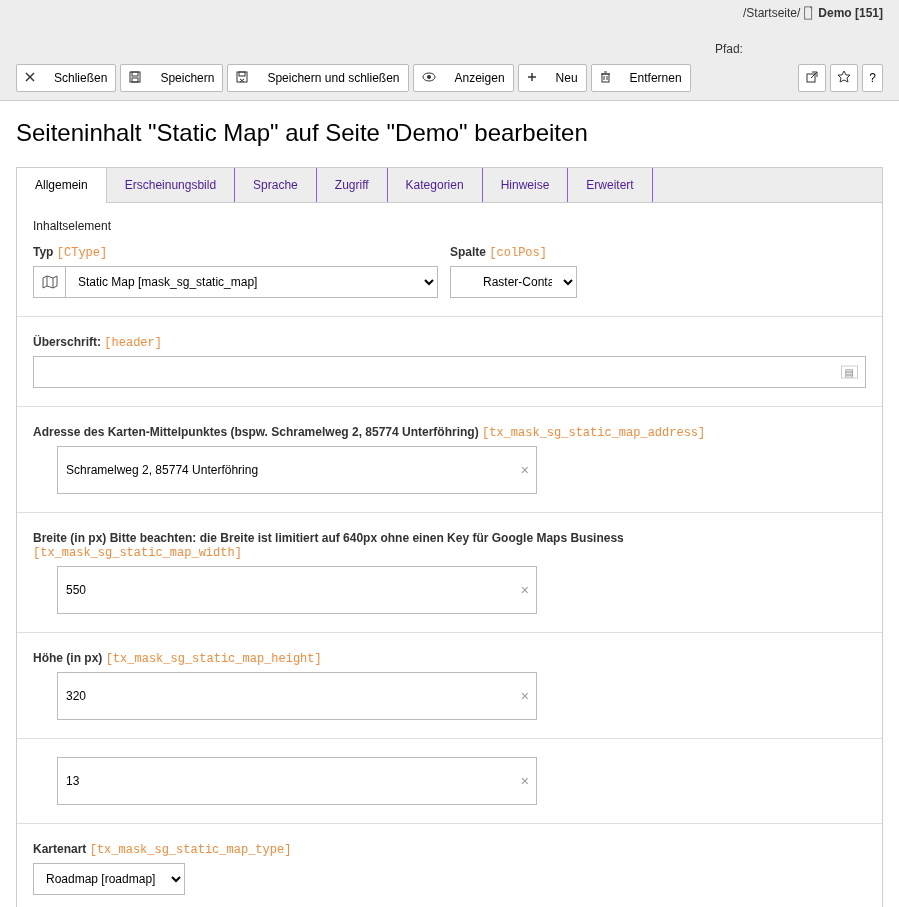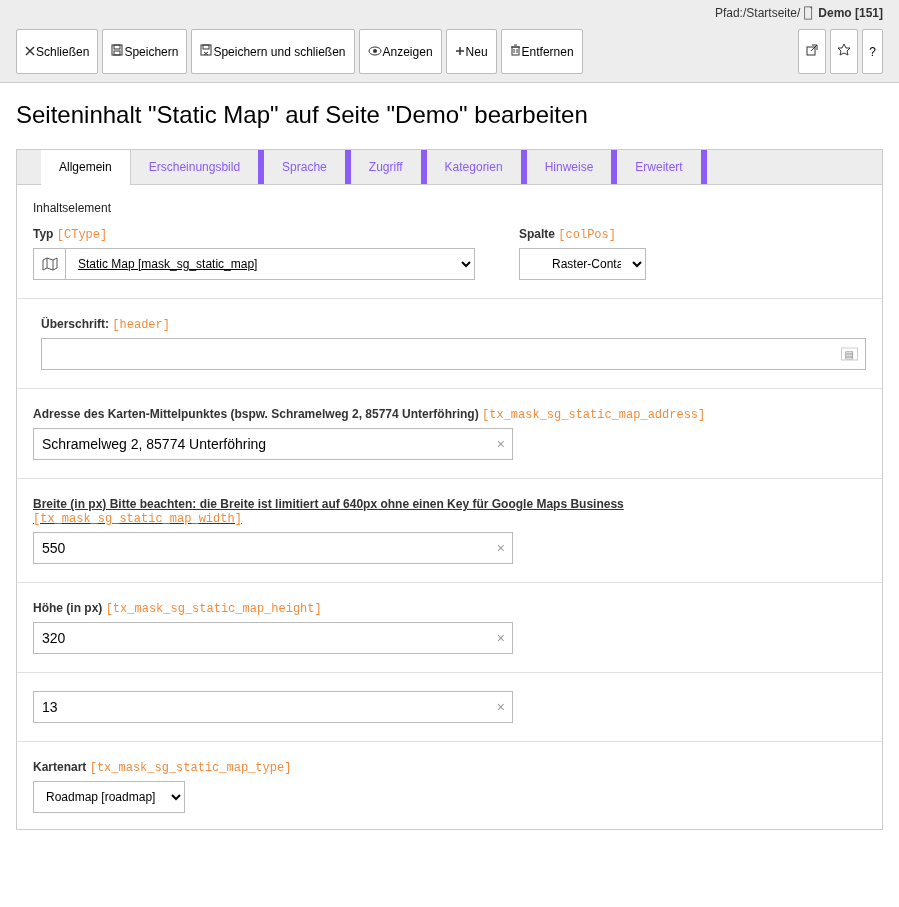--- a/index.html
+++ b/index.html
@@ -1,48 +1,48 @@
 <!DOCTYPE html>
 <html><head>
 <meta charset="utf-8">
 <style>
 * { box-sizing: border-box; margin: 0; padding: 0; }
 body { font-family: Verdana, Arial, sans-serif; font-size: 12px; background: #ededed; color: #333; }
 .topbar { display: flex; justify-content: flex-end; padding: 6px 16px 4px; font-size: 12px; }
-.topbar .path-label { font-weight: normal; }
+.topbar .path-label { font-weight: normal; margin-top: 36px; }
 .topbar .path-root { font-weight: normal; }
 .topbar .path-current { font-weight: bold; }
 .topbar svg { vertical-align: -2px; margin: 0 2px; }
 .toolbar { display: flex; padding: 4px 16px 8px; gap: 4px; align-items: center; }
 .toolbar .spacer { flex: 1; }
-.btn { display: inline-flex; align-items: center; gap: 1px; background: #fff; border: 1px solid #bbb; border-radius: 2px; padding: 4px 8px; font-size: 12px; cursor: pointer; height: 45px; font-family: inherit; }
+.btn { display: inline-flex; align-items: center; gap: 19px; background: #fff; border: 1px solid #bbb; border-radius: 2px; padding: 4px 8px; font-size: 12px; cursor: pointer; height: 28px; font-family: inherit; }
 .btn-icon { padding: 4px 6px; }
 .main { background: #fff; margin: 0; min-height: 840px; border-top: 1px solid #ccc; }
 .page-title { font-size: 24px; font-weight: normal; padding: 18px 16px 20px; color: #000; }
 .tabs-wrap { margin: 0 16px; }
-.tabs { display: flex; border: 1px solid #ccc; border-bottom: none; background: #ededed; padding-left: 24px; }
-.tab { padding: 10px 18px; cursor: pointer; font-size: 12px; color: #8b5cf6; border-right: 6px solid #8b5cf6; }
+.tabs { display: flex; border: 1px solid #ccc; border-bottom: none; background: #ededed; }
+.tab { padding: 10px 18px; cursor: pointer; font-size: 12px; color: #4c1d95; border-right: 1px solid #8b5cf6; }
 .tab.active { background: #fff; border-right: 1px solid #ccc; color: #000; position: relative; }
 .tab.active::after { content: ''; position: absolute; bottom: -1px; left: 0; right: 0; height: 1px; background: #fff; }
 .panel { border: 1px solid #ccc; background: #fff; padding: 16px; }
 .subhead { font-size: 12px; font-weight: normal; margin-bottom: 12px; color: #222; }
-.row { display: flex; gap: 44px; margin-bottom: 16px; }
+.row { display: flex; gap: 12px; margin-bottom: 16px; }
 .field { flex: 0 0 auto; }
-.field.grow { flex: 1; margin-left: 8px; }
+.field.grow { flex: 1; }
 .label { font-weight: bold; font-size: 12px; margin-bottom: 6px; display: block; }
 .tech { font-family: "Courier New", monospace; color: #f08c3c; font-weight: normal; font-size: 12px; }
 .type-group { display: flex; }
 .type-icon { width: 32px; height: 32px; border: 1px solid #bbb; border-right: none; display: flex; align-items: center; justify-content: center; background: #fff; }
 select { height: 32px; border: 1px solid #bbb; background: #fff; padding: 0 8px; font-size: 12px; font-family: inherit; }
-select.main-select { width: 410px; text-decoration: underline; }
+select.main-select { width: 373px; }
 select.col-select { width: 127px; padding-left: 28px; }
 select.small-select { width: 152px; }
 .divider { border: none; border-top: 1px solid #e0e0e0; margin: 18px -16px; }
 .input-wrap { position: relative; display: inline-block; }
-.text-input { height: 32px; border: 1px solid #bbb; padding: 0 28px 0 8px; font-size: 14px; font-family: inherit; width: 800px; }
+.text-input { height: 48px; border: 1px solid #bbb; padding: 0 28px 0 8px; font-size: 12px; font-family: inherit; width: 800px; margin-left: 24px; }
 .text-input.medium { width: 480px; }
 .clear-x { position: absolute; right: 8px; top: 50%; transform: translateY(-50%); color: #999; cursor: pointer; font-size: 14px; }
 .header-input-wrap { position: relative; }
 .header-input { height: 32px; border: 1px solid #bbb; padding: 0 32px 0 8px; font-size: 12px; font-family: inherit; width: 100%; }
 .header-assist { position: absolute; right: 8px; top: 50%; transform: translateY(-50%); color: #888; border: 1px solid #ccc; padding: 0 3px; font-size: 10px; cursor: pointer; }
 </style>
 </head>
 <body>
 
 <div class="topbar">
@@ -190,21 +190,21 @@
           <span class="tech">[tx_mask_sg_static_map_address]</span>
         </label>
         <div class="input-wrap">
           <input type="text" class="text-input medium" value="Schramelweg 2, 85774 Unterföhring" style="">
           <span class="clear-x">×</span>
         </div>
       </div>
 
       <hr class="divider">
 
-      <div class="field" style="max-width:720px;text-decoration:underline;">
+      <div class="field" style="max-width:720px;">
         <label class="label">
           <span>Breite (in px) Bitte beachten: die Breite ist limitiert auf 640px ohne einen Key für Google Maps Business</span>
           <span class="tech">[tx_mask_sg_static_map_width]</span>
         </label>
         <div class="input-wrap">
           <input type="text" class="text-input medium" value="550" style="">
           <span class="clear-x">×</span>
         </div>
       </div>
 

